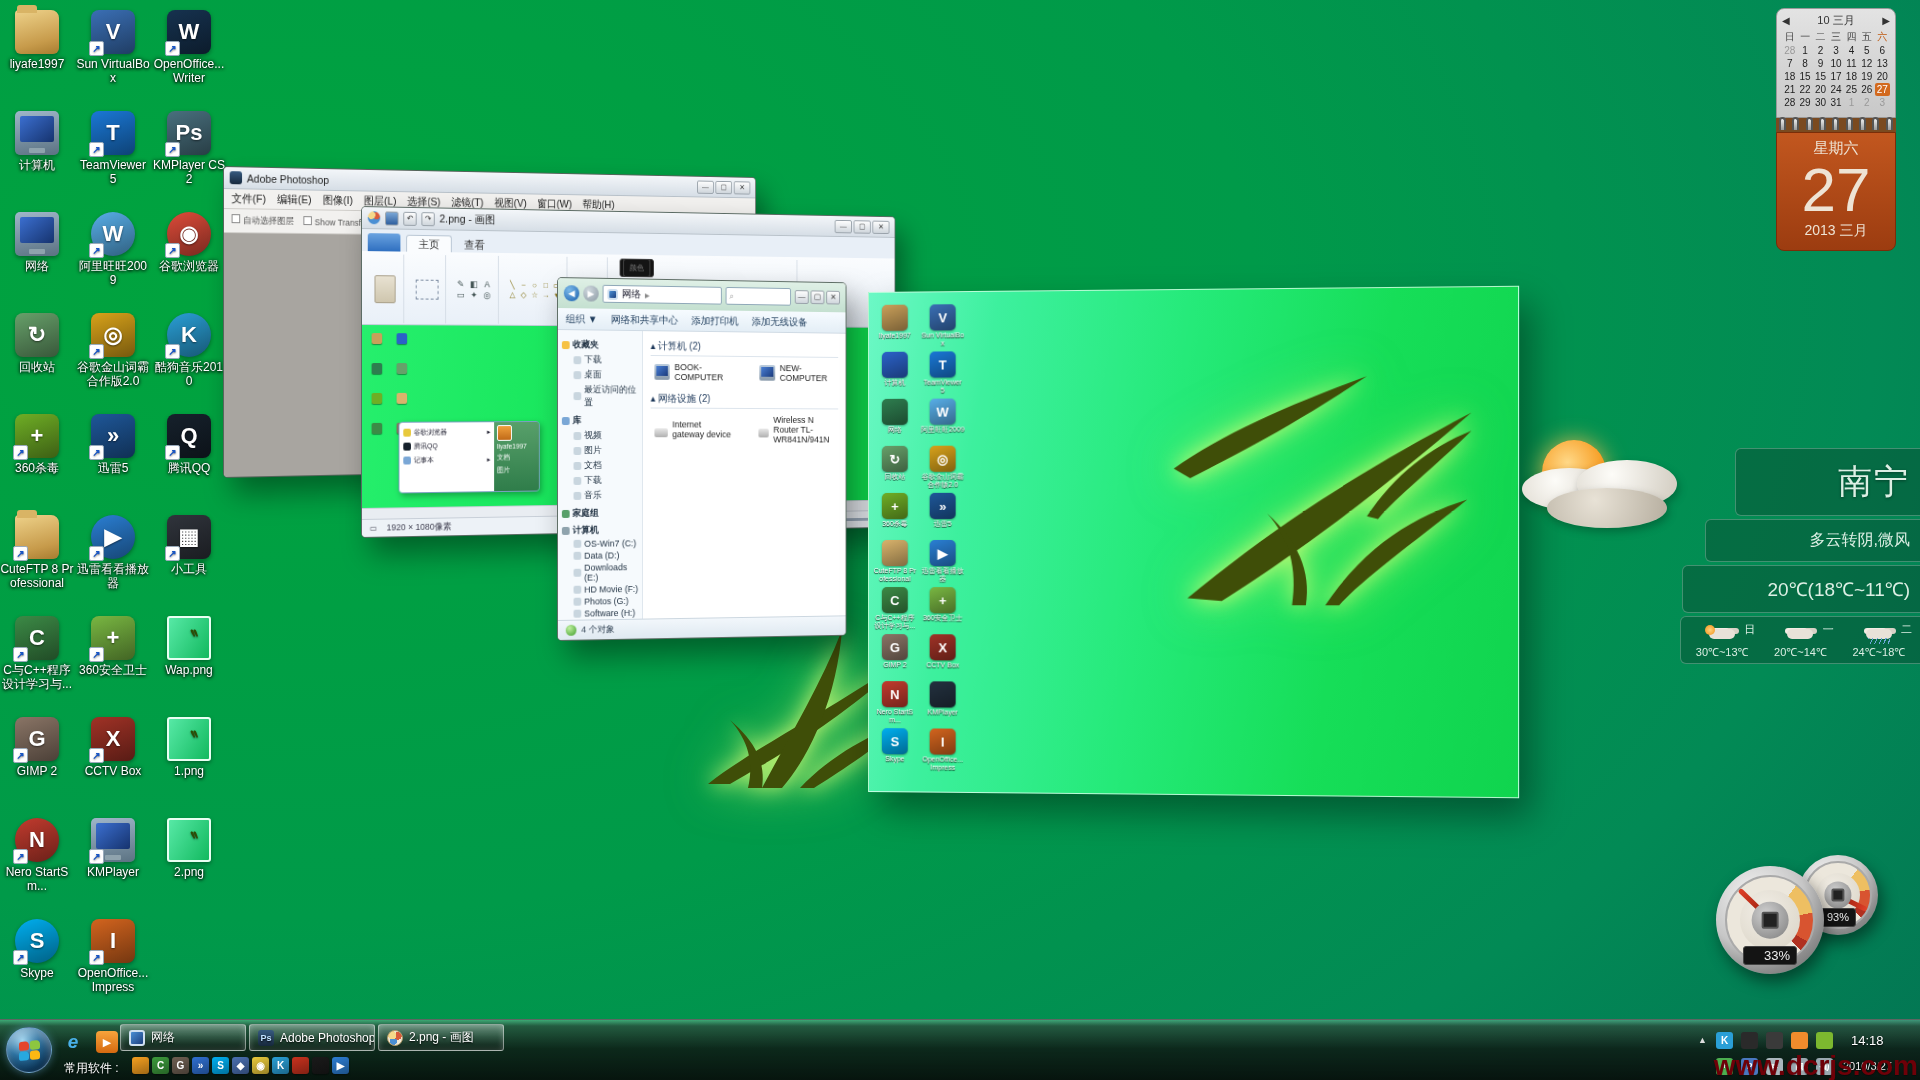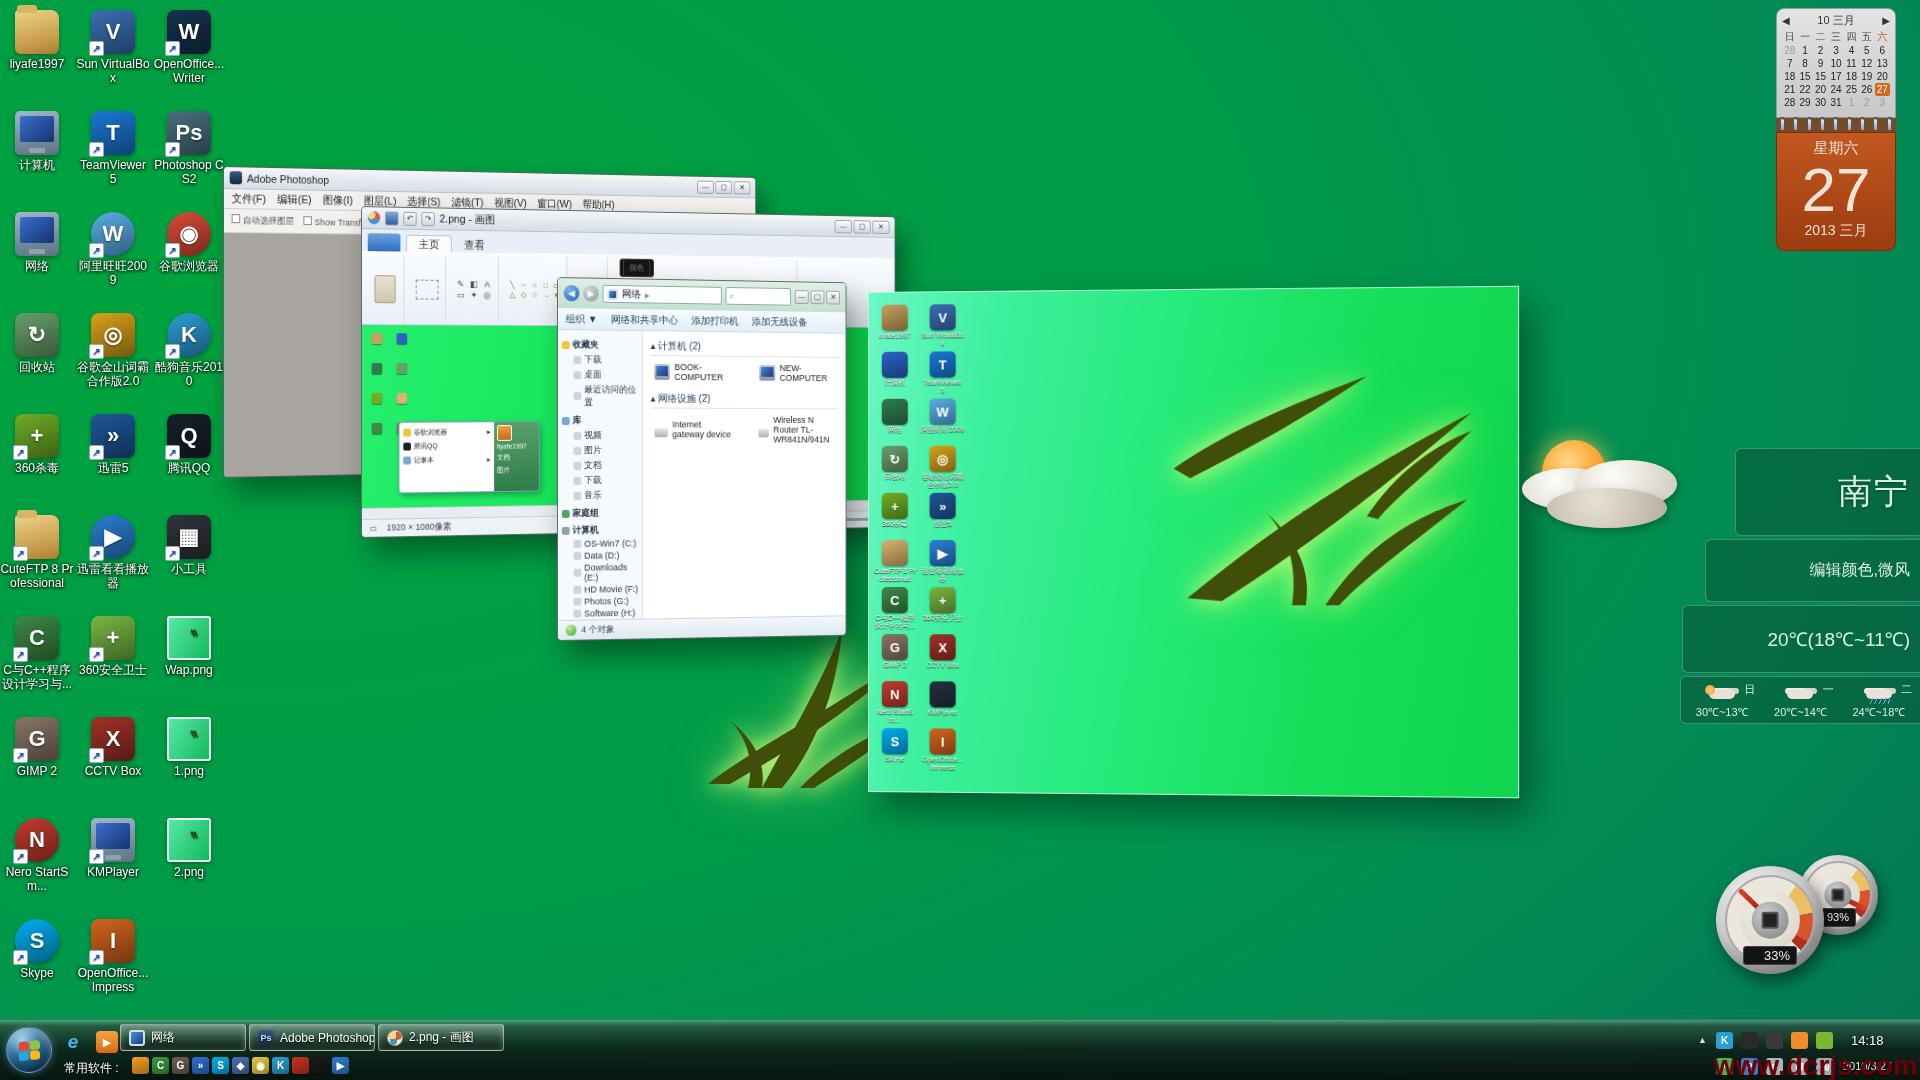--- a/index.html
+++ b/index.html
@@ -124,21 +124,21 @@
   .cal-spiral { height:14px; background:#7a4a20; display:flex; justify-content:space-around; align-items:flex-end; }
   .cal-spiral i { width:7px; height:13px; border:2px solid #555; border-bottom:none; border-radius:4px 4px 0 0; background:linear-gradient(#eee,#999); margin-bottom:2px; }
   .cal-bottom { background:linear-gradient(#c2571f,#9c3c10); border:1px solid #7a2d08; border-radius:0 0 8px 8px; text-align:center; color:#eee3d4; padding:6px 0 10px 0; }
   .cal-weekday { font-size:15px; }
   .cal-day { font-size:62px; line-height:64px; }
   .cal-ym { font-size:14px; }
 
   
   #weather { position:absolute; right:0px; top:448px; width:300px; z-index:6; color:#dcefe4; }
   .wx-bar { background:rgba(12,52,36,.35); border:1px solid rgba(255,255,255,.25); border-right:none; border-radius:6px 0 0 6px;
-    margin-left:auto; margin-bottom:3px; display:flex; align-items:center; justify-content:flex-end; padding:20px 10px; }
+    margin-left:auto; margin-bottom:3px; display:flex; align-items:center; justify-content:flex-end; padding:10px 10px; }
   .wx-city { width:185px; font-size:34px; text-shadow:0 1px 3px rgba(0,0,0,.4); letter-spacing:2px; }
   .wx-cond { width:215px; font-size:16px; }
   .wx-temp { width:238px; font-size:19px; }
   .wx-fc { width:240px; margin-left:auto; background:rgba(12,52,36,.35); border:1px solid rgba(255,255,255,.25); border-right:none;
     border-radius:6px 0 0 6px; display:flex; padding:4px 2px; }
   .wx-cell { flex:1; text-align:center; font-size:11px; position:relative; padding-top:2px; }
   .wx-cell .day { position:absolute; top:1px; right:6px; font-size:11px; }
   .wx-ic { width:30px; height:14px; margin:4px auto 3px auto; position:relative; }
   .wx-cloud { position:absolute; left:2px; top:2px; width:26px; height:10px; background:#e8e2d8; border-radius:8px; box-shadow:-4px -3px 0 -2px #f2ede4, 6px -3px 0 -2px #d8d2c6; }
   .wx-sun { position:absolute; left:-2px; top:-2px; width:10px; height:10px; border-radius:50%; background:radial-gradient(#ffd27a,#f09018); }
@@ -343,21 +343,21 @@
           <span>W</span>
           <span class="sc-arrow">↗</span>
         </div>
         <div class="dicon-label">OpenOffice... Writer</div>
       </div>
       <div class="dicon" style="left: 152px; top: 111px;">
         <div class="dicon-img k-tile" style="background: linear-gradient(160deg, rgb(73, 112, 126), rgba(0, 0, 0, 0.45)), rgb(73, 112, 126);">
           <span>Ps</span>
           <span class="sc-arrow">↗</span>
         </div>
-        <div class="dicon-label">Photoshop CS2</div>
+        <div class="dicon-label">KMPlayer CS2</div>
       </div>
       <div class="dicon" style="left: 152px; top: 212px;">
         <div class="dicon-img k-round" style="background: linear-gradient(160deg, rgb(221, 75, 57), rgba(0, 0, 0, 0.45)), rgb(221, 75, 57);">
           <span>◉</span>
           <span class="sc-arrow">↗</span>
         </div>
         <div class="dicon-label">谷歌浏览器</div>
       </div>
       <div class="dicon" style="left: 152px; top: 313px;">
         <div class="dicon-img k-round" style="background: linear-gradient(160deg, rgb(42, 159, 214), rgba(0, 0, 0, 0.45)), rgb(42, 159, 214);">
@@ -825,21 +825,21 @@
 
   <div id="wx-art">
     <div class="sunball"></div>
     <div class="cl" style="left:0;top:28px;width:95px;height:42px;"></div>
     <div class="cl" style="left:55px;top:20px;width:100px;height:48px;"></div>
     <div class="cl" style="left:25px;top:48px;width:120px;height:40px;background:radial-gradient(circle at 40% 30%,#e8e2d6,#b5ad9e);"></div>
   </div>
 
   <div id="weather">
     <div class="wx-bar wx-city">南宁</div>
-    <div class="wx-bar wx-cond">编辑颜色,微风</div>
+    <div class="wx-bar wx-cond">多云转阴,微风</div>
     <div class="wx-bar wx-temp">20℃(18℃~11℃)</div>
     <div class="wx-fc" id="wx-fc">
         <div class="wx-cell">
           <span class="day">日</span>
           <div class="wx-ic">
             <div class="wx-cloud"></div>
             <div class="wx-sun"></div>
           </div>
           <div>30℃~13℃</div>
         </div>

